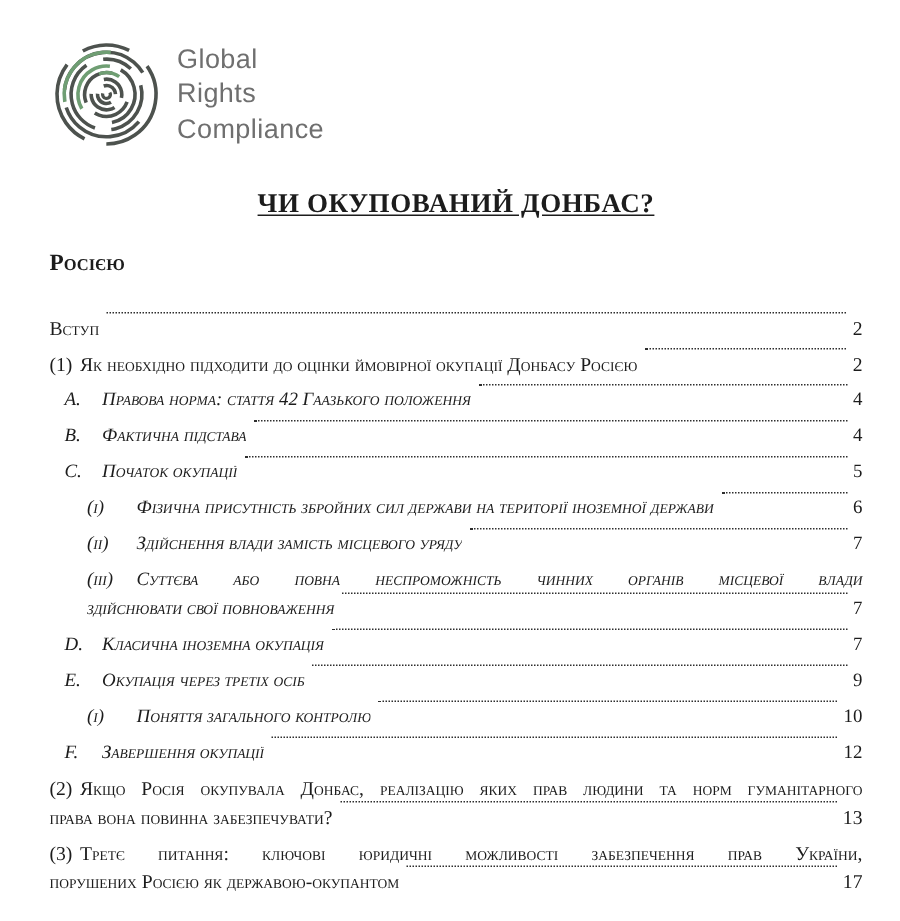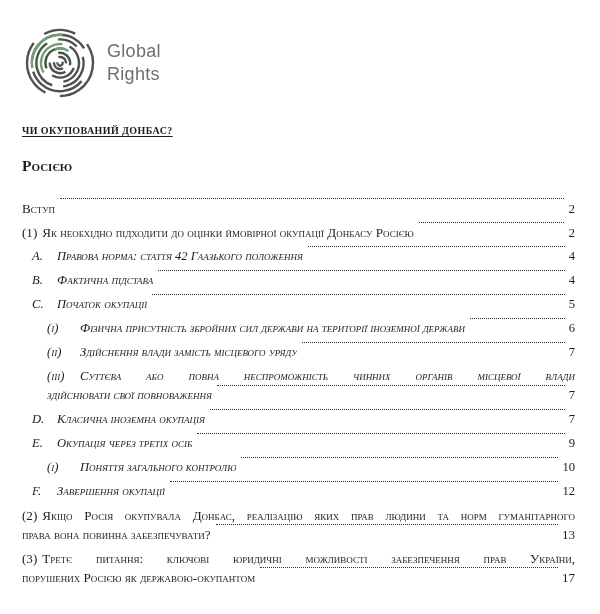--- a/index.html
+++ b/index.html
@@ -5,34 +5,35 @@
   html,body { margin:0; padding:0; background:#ffffff; }
   body {
     width:600px; height:614px; overflow:hidden;
     font-family:"Liberation Serif", serif;
     color:#1c1c1c;
     -webkit-font-smoothing:antialiased;
   }
   .page {
     box-sizing:border-box;
     width:600px; height:614px;
-    padding:24px 25px 0 22px;
+    padding:24px 25px 0 33px;
     background:#ffffff;
   }
 
   
   .header { display:flex; align-items:center; }
   .logo-mark { width:76px; height:78px; flex:0 0 auto; }
   .brand { margin-left:9px; font-family:"Liberation Sans", sans-serif; font-weight:400; }
   .brand-line { font-size:18px; line-height:23.5px; letter-spacing:0.3px; }
 
   
   .doc-title {
     margin:23px 0 0 0;
-    font-size:10px; font-weight:bold;
+    text-align:center;
+    font-size:18px; font-weight:bold;
     letter-spacing:0.4px;
     text-decoration:underline;
     text-underline-offset:2px;
   }
   .contents-heading {
     margin:21px 0 0 0;
     font-variant:small-caps;
     font-size:15.5px; font-weight:bold;
   }
 
@@ -79,20 +80,21 @@
       <circle cx="38" cy="38" r="19" stroke-width="2.4" stroke-dasharray="42 77.4" transform="rotate(150 38 38)" stroke="#6f9e73"></circle>
       <circle cx="38" cy="38" r="14.6" stroke-width="2.4" stroke-dasharray="26 9 32 24.7" transform="rotate(20 38 38)" stroke="#4d524e"></circle>
       <circle cx="38" cy="38" r="14.6" stroke-width="2.4" stroke-dasharray="14 77.7" transform="rotate(250 38 38)" stroke="#6f9e73"></circle>
       <circle cx="38" cy="38" r="10.2" stroke-width="2.4" stroke-dasharray="20 8 22 14.1" transform="rotate(-100 38 38)" stroke="#4d524e"></circle>
       <circle cx="38" cy="38" r="6" stroke-width="2.4" stroke-dasharray="13 7 11 6.7" transform="rotate(60 38 38)" stroke="#4d524e"></circle>
       <circle cx="38" cy="38" r="2.6" stroke-width="2.2" stroke-dasharray="10 6.3" transform="rotate(-30 38 38)" stroke="#4d524e"></circle>
     </svg>
     <div class="brand" style="color: rgb(111, 111, 111);">
       <div class="brand-line">Global</div>
       <div class="brand-line">Rights</div>
+      <div class="brand-line">Compliance</div>
     </div>
   </div>
 
   <h1 class="doc-title">ЧИ ОКУПОВАНИЙ ДОНБАС?</h1>
 
   <h2 class="contents-heading">Росією</h2>
 
   <nav class="toc">
       <div class="toc-entry lvl0">
         <div class="row">

